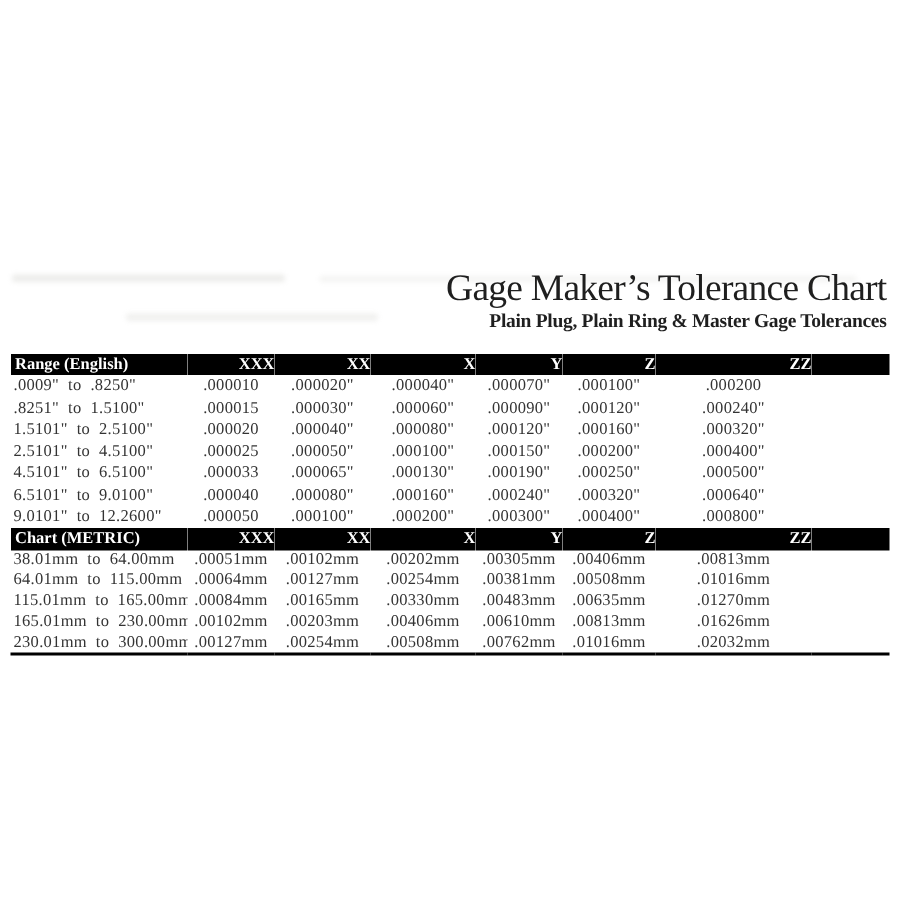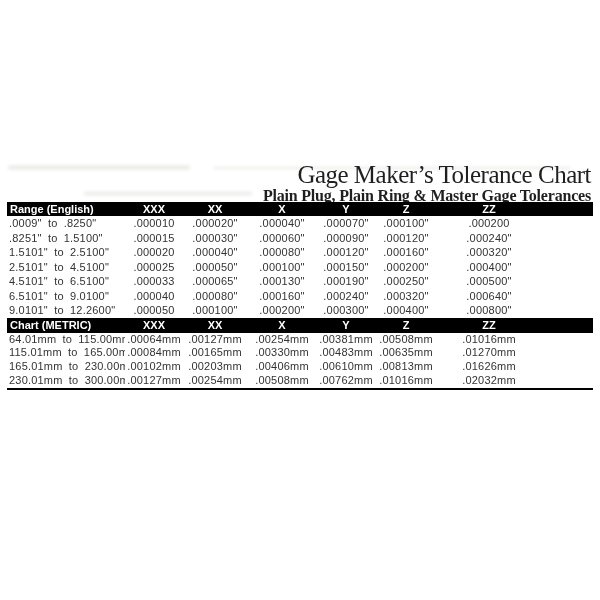--- a/index.html
+++ b/index.html
@@ -3,20 +3,21 @@
 <meta charset="utf-8">
 <style>
   html, body { margin: 0; padding: 0; background: #ffffff; }
   .page {
     position: relative;
     width: 600px;
     height: 532px;
     background: #ffffff;
     overflow: hidden;
     font-family: "Liberation Sans", sans-serif;
+    margin-top: 18px;
   }
   
   .artifact {
     position: absolute;
     background: #b9b9b1;
     filter: blur(1.6px);
     border-radius: 2px;
   }
   .artifact.a1 { left: 8px;  top: 165px; width: 182px; height: 5px; opacity: .25; }
   .artifact.a2 { left: 213px; top: 166px; width: 358px; height: 4px; opacity: .16; }
@@ -32,54 +33,55 @@
   .chart-title {
     font-family: "Liberation Serif", serif;
     font-size: 25px;
     font-weight: 500;
     letter-spacing: -0.5px;
     line-height: 26px;
     white-space: nowrap;
   }
   .chart-subtitle {
     font-family: "Liberation Serif", serif;
-    font-size: 16px;
+    font-size: 13px;
     font-weight: bold;
     letter-spacing: -0.2px;
     line-height: 13px;
     margin-top: 1px;
     white-space: nowrap;
   }
 
   .tables {
     position: absolute;
     left: 7px;
-    top: 202px;
+    top: 218px;
     width: 586px;
+    font-family: Liberation Serif, serif;
   }
   table {
     width: 586px;
     border-collapse: collapse;
     table-layout: fixed;
   }
   col.c-range  { width: 118px; }
   col.c-xxx    { width: 58px; }
   col.c-xx     { width: 64px; }
   col.c-x      { width: 70px; }
   col.c-y      { width: 58px; }
   col.c-z      { width: 62px; }
   col.c-zz     { width: 104px; }
   col.c-spacer { width: 52px; }
 
   th {
     background: #000000;
     color: #ffffff;
     font-size: 11px;
     font-weight: bold;
-    text-align: center;
+    text-align: right;
     padding: 0;
     height: 14px;
     line-height: 14px;
     white-space: nowrap;
     overflow: hidden;
   }
   th.range-h { text-align: left; padding-left: 3px; }
   td {
     font-size: 11px;
     color: #333333;
@@ -230,20 +232,30 @@
           <th>XX</th>
           <th>X</th>
           <th>Y</th>
           <th>Z</th>
           <th>ZZ</th>
           <th></th>
         </tr>
       </thead>
       <tbody>
           <tr>
+            <td>38.01mm to 64.00mm</td>
+            <td>.00051mm</td>
+            <td>.00102mm</td>
+            <td>.00202mm</td>
+            <td>.00305mm</td>
+            <td>.00406mm</td>
+            <td>.00813mm</td>
+            <td></td>
+          </tr>
+          <tr>
             <td>64.01mm to 115.00mm</td>
             <td>.00064mm</td>
             <td>.00127mm</td>
             <td>.00254mm</td>
             <td>.00381mm</td>
             <td>.00508mm</td>
             <td>.01016mm</td>
             <td></td>
           </tr>
           <tr>

